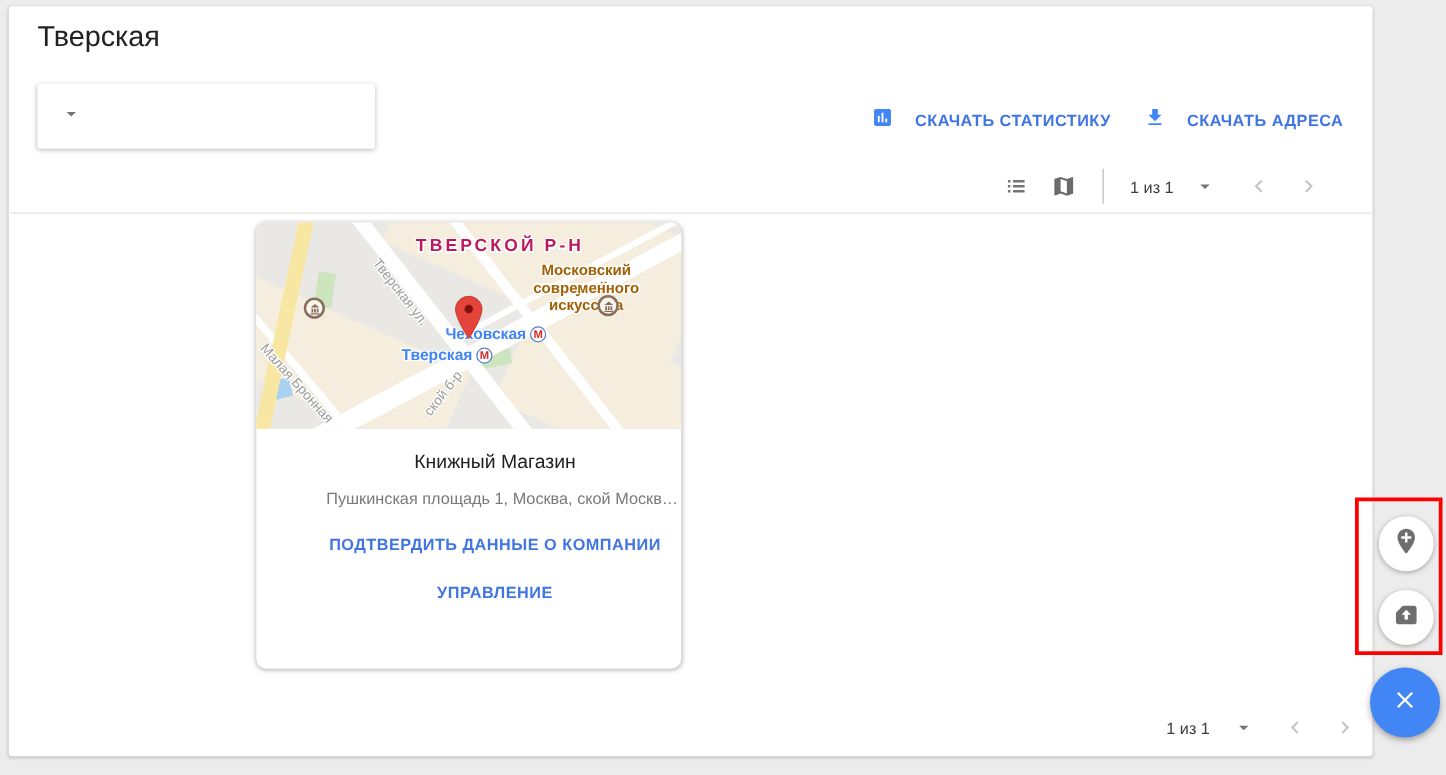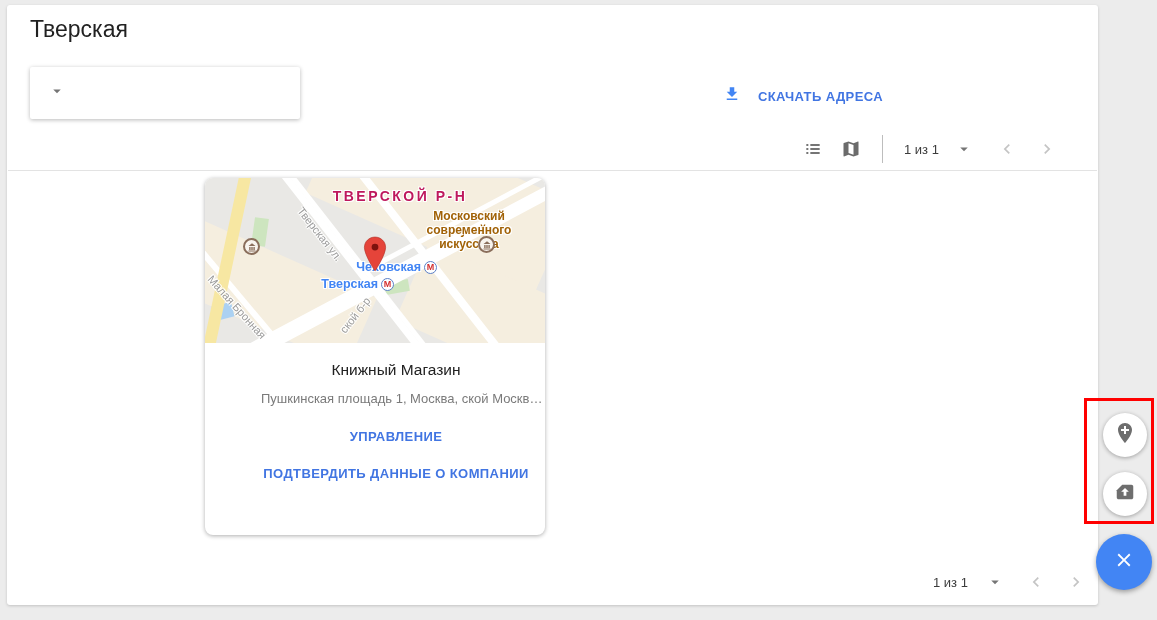--- a/index.html
+++ b/index.html
@@ -93,20 +93,29 @@
 
 <div class="filter-dd">
   <span>
     <svg width="18" height="18" viewBox="0 0 24 24">
         <path d="M7 10l5 5 5-5z" fill="#757575"></path>
       </svg>
   </span>
 </div>
 
 <div class="top-actions">
+  <div class="action-btn">
+    <span>
+      <svg width="18" height="18" viewBox="0 0 24 24">
+          <path fill="#4285F4" d="M19 3H5c-1.1 0-2 .9-2 2v14c0 1.1.9 2 2 2h14c1.1 0 2-.9 2-2V5c0-1.1-.9-2-2-2z"></path>
+          <path fill="#fff" d="M9 17H7v-7h2v7zm4 0h-2V7h2v10zm4 0h-2v-4h2v4z"></path>
+        </svg>
+    </span>
+    <span class="lbl">СКАЧАТЬ СТАТИСТИКУ</span>
+  </div>
   <div class="action-gap"></div>
   <div class="action-btn">
     <span>
       <svg width="18" height="18" viewBox="0 0 24 24" fill="#4285F4">
           <path d="M19 9h-4V3H9v6H5l7 7 7-7zM5 18v2h14v-2H5z"></path>
         </svg>
     </span>
     <span class="lbl">СКАЧАТЬ АДРЕСА</span>
   </div>
 </div>
@@ -189,22 +198,22 @@
     <span style="left:157px; top:58px;">
       <svg width="26" height="36" viewBox="0 0 24 34">
           <path fill="#E5443A" stroke="#B23128" stroke-width="0.6" d="M12 1C6.5 1 2 5.3 2 10.8 2 18 12 33 12 33s10-15 10-22.2C22 5.3 17.5 1 12 1z"></path>
           <circle cx="12" cy="10.5" r="3.2" fill="#7D120E"></circle>
         </svg>
     </span>
   </div>
   <div class="card-body">
     <div class="card-name">Книжный Магазин</div>
     <div class="card-addr">Пушкинская площадь 1, Москва, ской Москв…</div>
+    <div class="card-link" style="margin-top:22px">ПОДТВЕРДИТЬ ДАННЫЕ О КОМПАНИИ</div>
     <div class="card-link">УПРАВЛЕНИЕ</div>
-    <div class="card-link" style="margin-top:22px">ПОДТВЕРДИТЬ ДАННЫЕ О КОМПАНИИ</div>
   </div>
 </div>
 
 <div class="mini-fab" style="left:1103px; top:413px;">
   <span>
     <svg width="24" height="24" viewBox="0 0 24 24" fill="#6E6E6E">
         <path d="M12 2C8.14 2 5 5.14 5 9c0 5.25 7 13 7 13s7-7.75 7-13c0-3.86-3.14-7-7-7zm4 8h-3v3h-2v-3H8V8h3V5h2v3h3v2z"></path>
       </svg>
   </span>
 </div>

